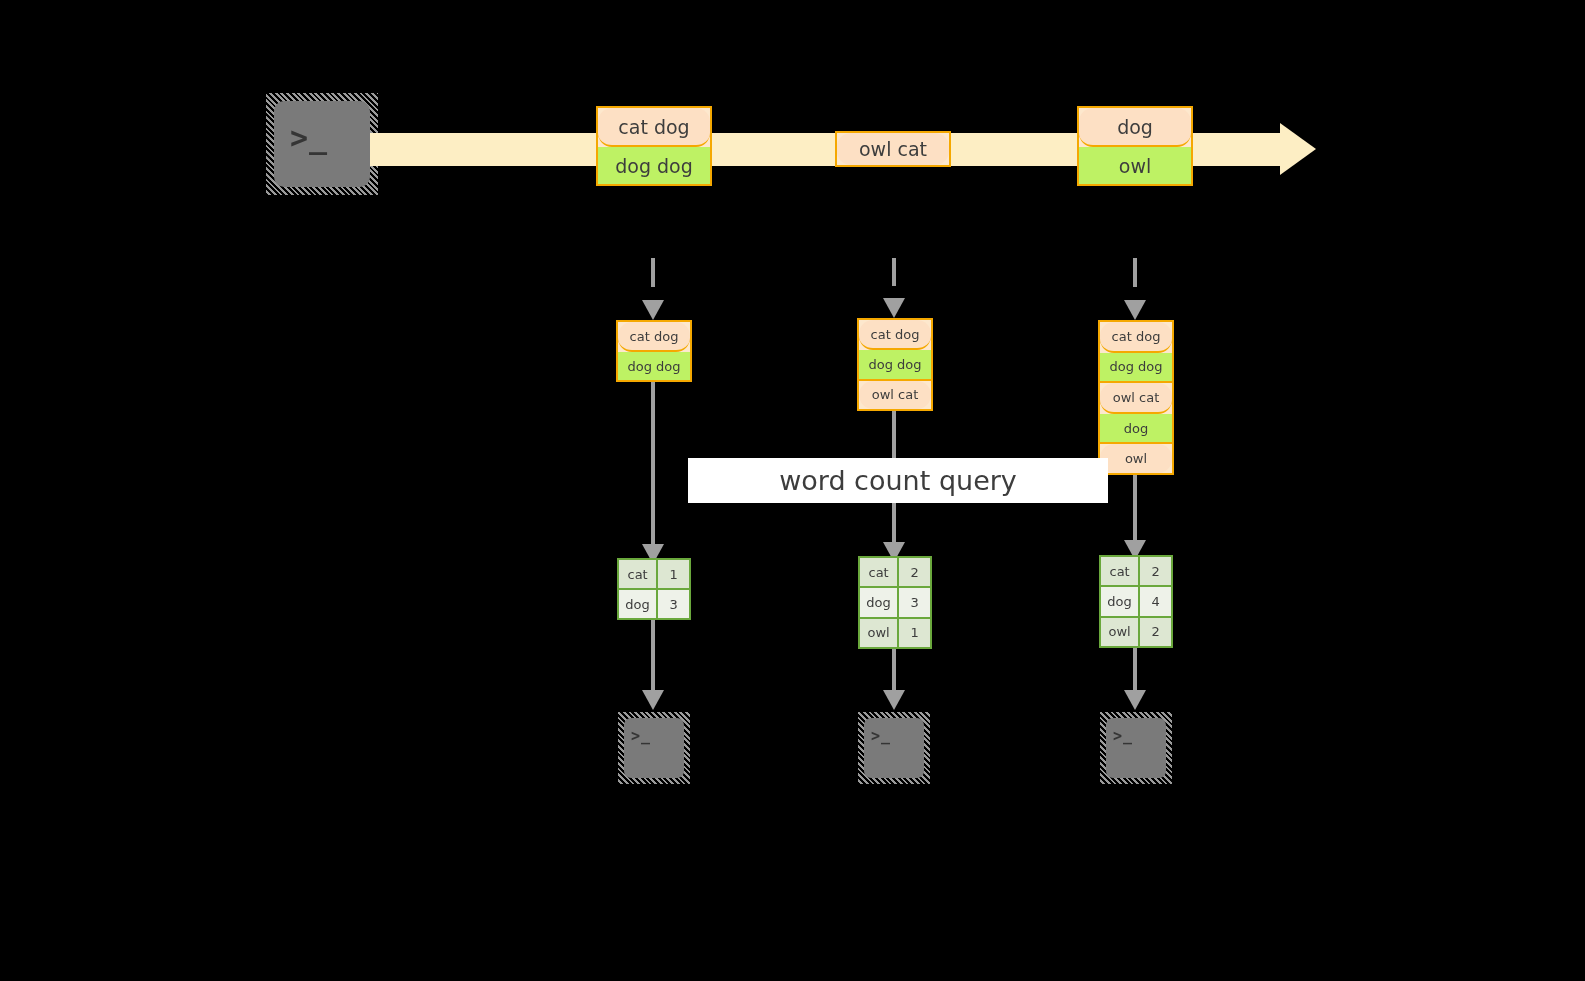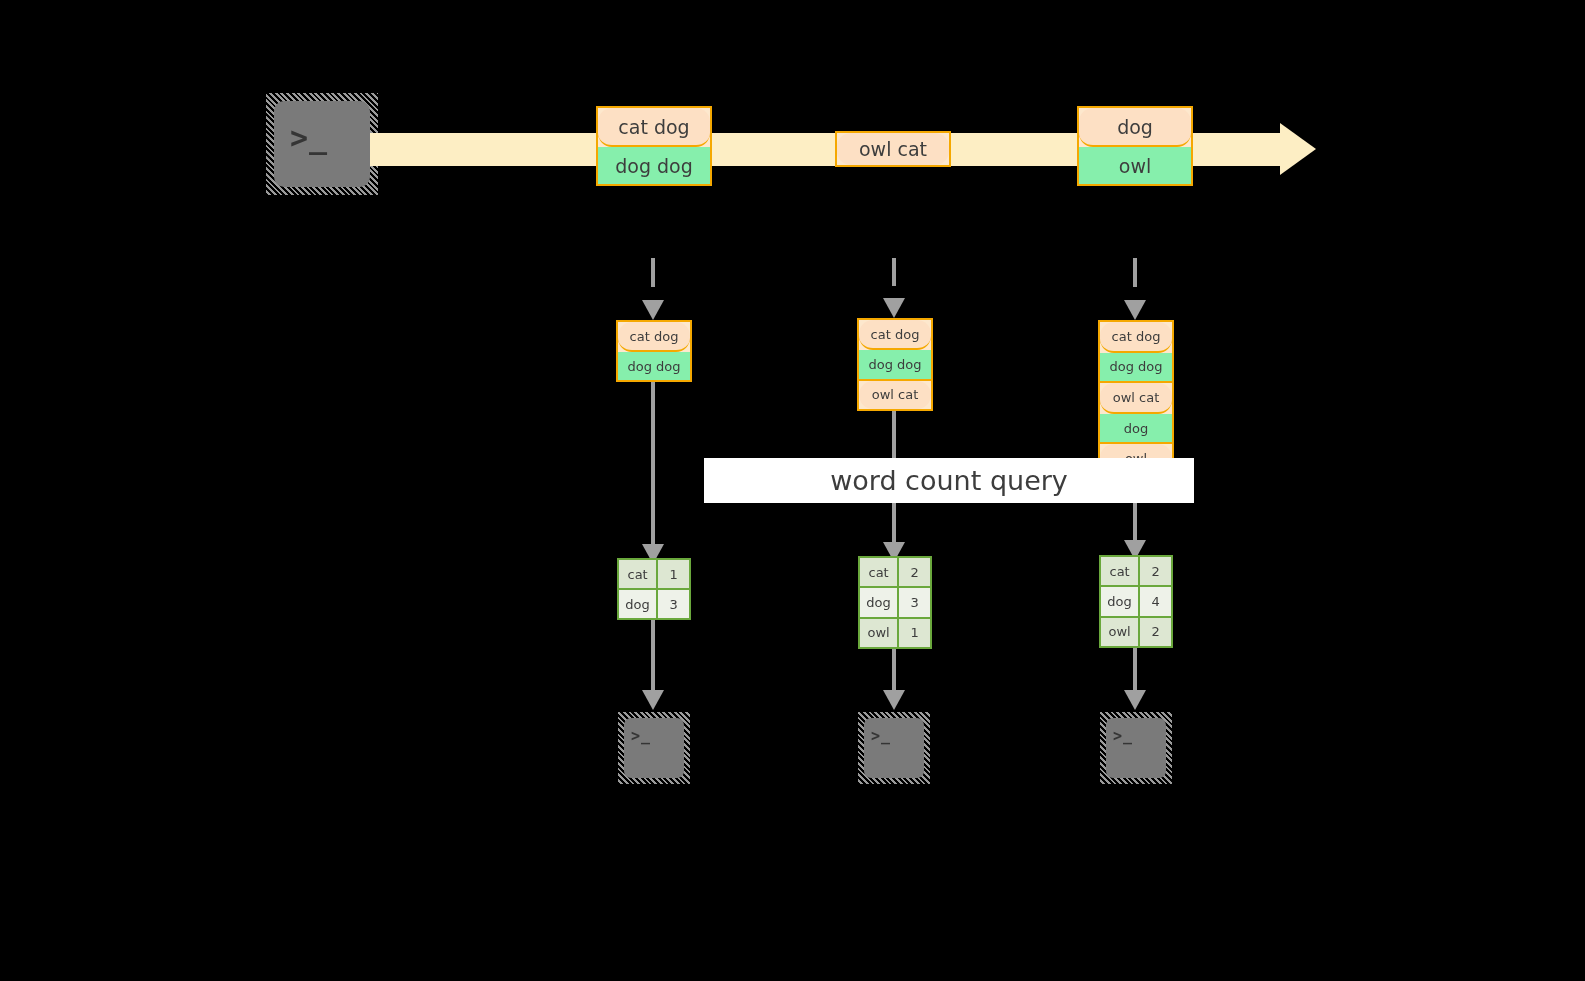--- a/index.html
+++ b/index.html
@@ -67,21 +67,21 @@
     flex: 1 1 auto;
     display: flex;
     align-items: center;
     justify-content: center;
     color: #3d3d3d;
     white-space: nowrap;
     border-bottom: 2px solid #f5a800;
   }
   .obox .row:last-child { border-bottom: none; }
   .obox .row.dark  { background: #fde0c4; border-radius: 14px; }
-  .obox .row.light { background: #86efac; }
+  .obox .row.light { background: #bef264; }
 
   
   .gbox {
     position: absolute;
     border: 2px solid #6aa83c;
     background: #e4ecdc;
     display: flex;
     flex-direction: column;
     overflow: hidden;
   }
@@ -255,15 +255,15 @@
   </div>
 
   <div class="vline" style="left:1133px; top:648px; height:44px;"></div>
   <div class="vhead" style="left:1124px; top:690px;"></div>
 
   <div class="term small" style="left:1100px; top:712px; width:72px; height:72px;">
     <div class="inner"></div>
     <div class="glyph" style="left:13px; top:17px; font-size:15px;">&gt;_</div>
   </div>
 
-  <div class="qlabel" style="left:704px; top:458px; width:490px; height:45px; font-size:27px;">word count query</div>
+  <div class="qlabel" style="left:688px; top:458px; width:420px; height:45px; font-size:27px;">word count query</div>
 
 </div>
 
 </body></html>

